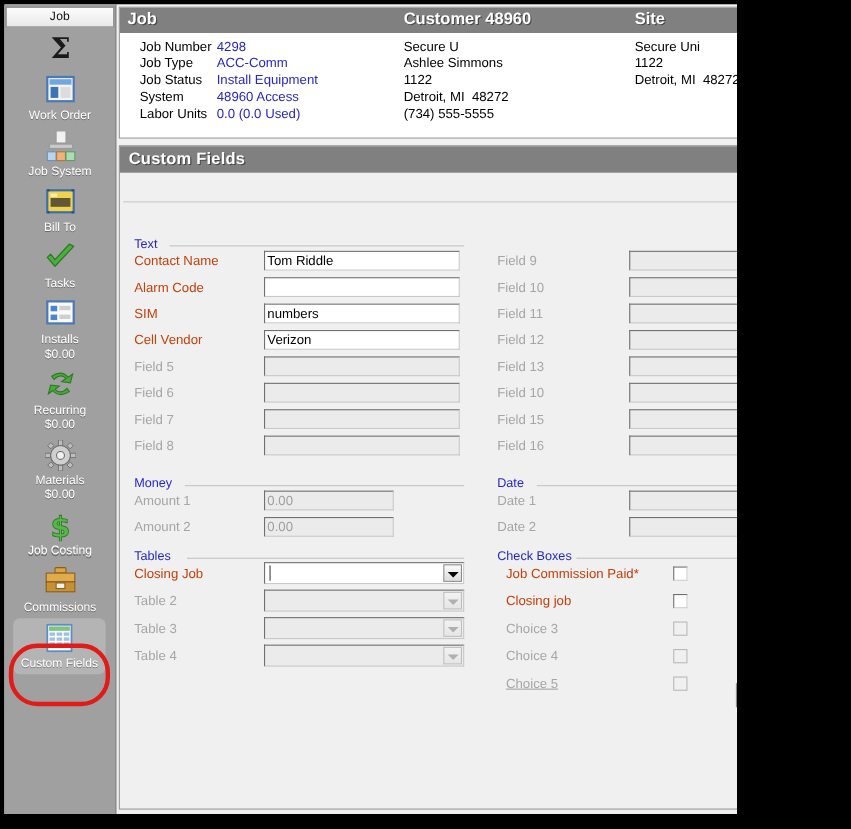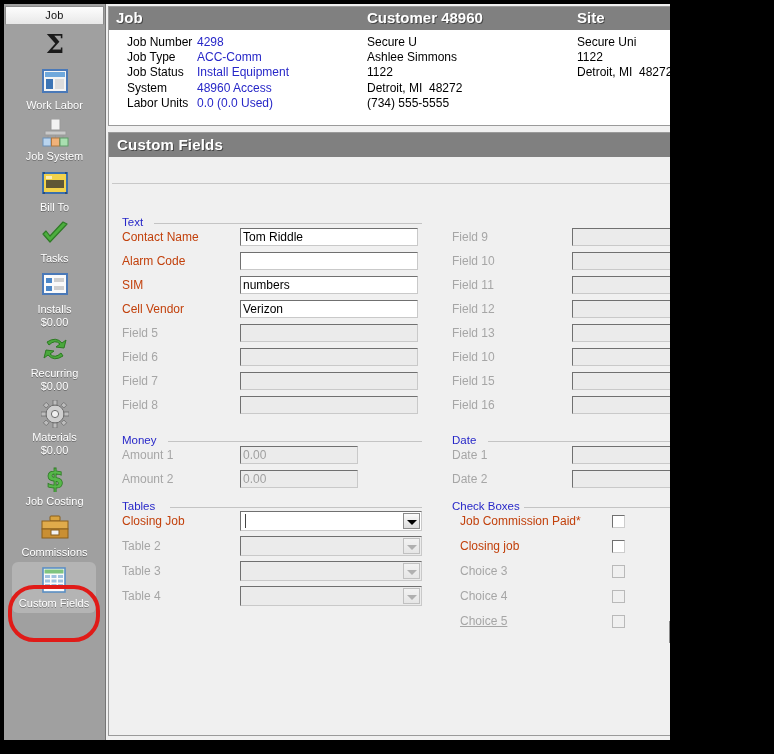--- a/index.html
+++ b/index.html
@@ -284,21 +284,21 @@
               <text x="14" y="23" font-family="DejaVu Serif, serif" font-size="26" font-weight="bold" text-anchor="middle" fill="#1a1a1a">Σ</text>
             </svg></span>
         </div>
         <div class="side-item">
           <span class="ico"><svg width="28" height="26" viewBox="0 0 28 26">
               <rect x="2" y="2" width="24" height="22" fill="#f4f4f4" stroke="#4a79b8" stroke-width="2"></rect>
               <rect x="4" y="4" width="20" height="5" fill="#6fa8dc"></rect>
               <rect x="5" y="11" width="7" height="10" fill="#3b74b5"></rect>
               <rect x="14" y="11" width="9" height="10" fill="#dcdcdc"></rect>
             </svg></span>
-          <span class="lbl">Work Labor</span>
+          <span class="lbl">Work Order</span>
         </div>
         <div class="side-item">
           <span class="ico"><svg width="30" height="28" viewBox="0 0 30 28">
               <rect x="11" y="0" width="9" height="11" fill="#f2f2f2" stroke="#9a9a9a"></rect>
               <rect x="5" y="12" width="21" height="4" fill="#c9c9c9" stroke="#9a9a9a"></rect>
               <line x1="8" y1="16" x2="8" y2="19" stroke="#9a9a9a"></line>
               <line x1="15.5" y1="16" x2="15.5" y2="19" stroke="#9a9a9a"></line>
               <line x1="23" y1="16" x2="23" y2="19" stroke="#9a9a9a"></line>
               <rect x="3" y="19" width="8" height="8" fill="#b9d4ee" stroke="#6a90b8"></rect>
               <rect x="11.5" y="19" width="8" height="8" fill="#f0b27a" stroke="#b07840"></rect>

